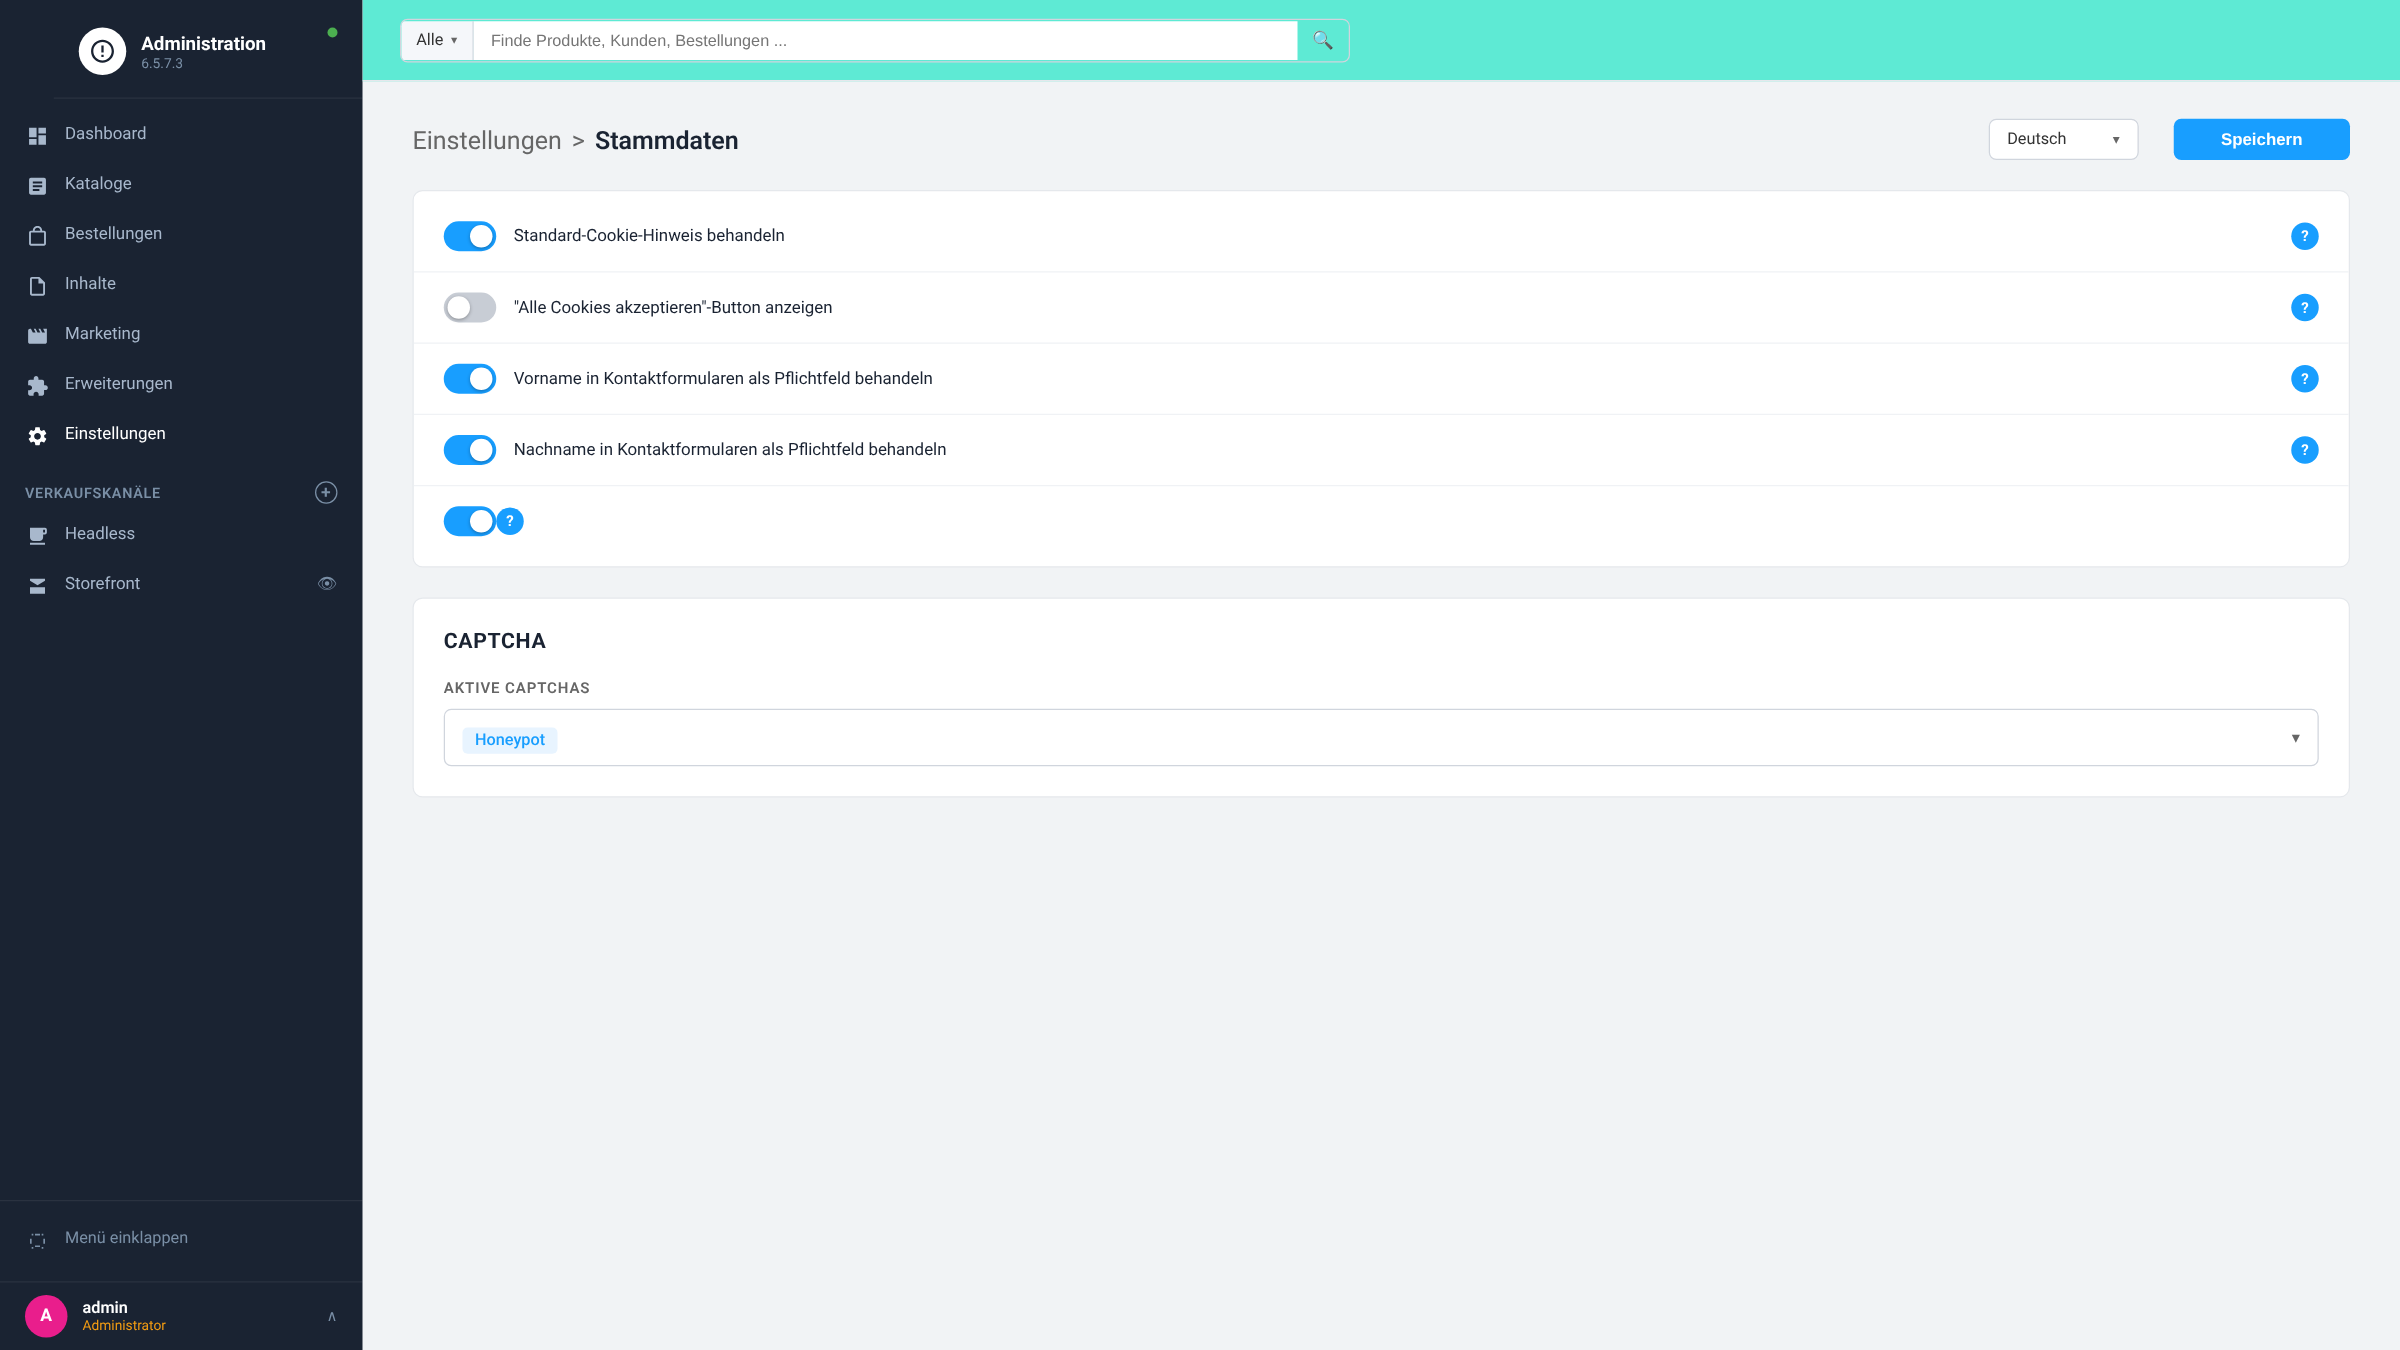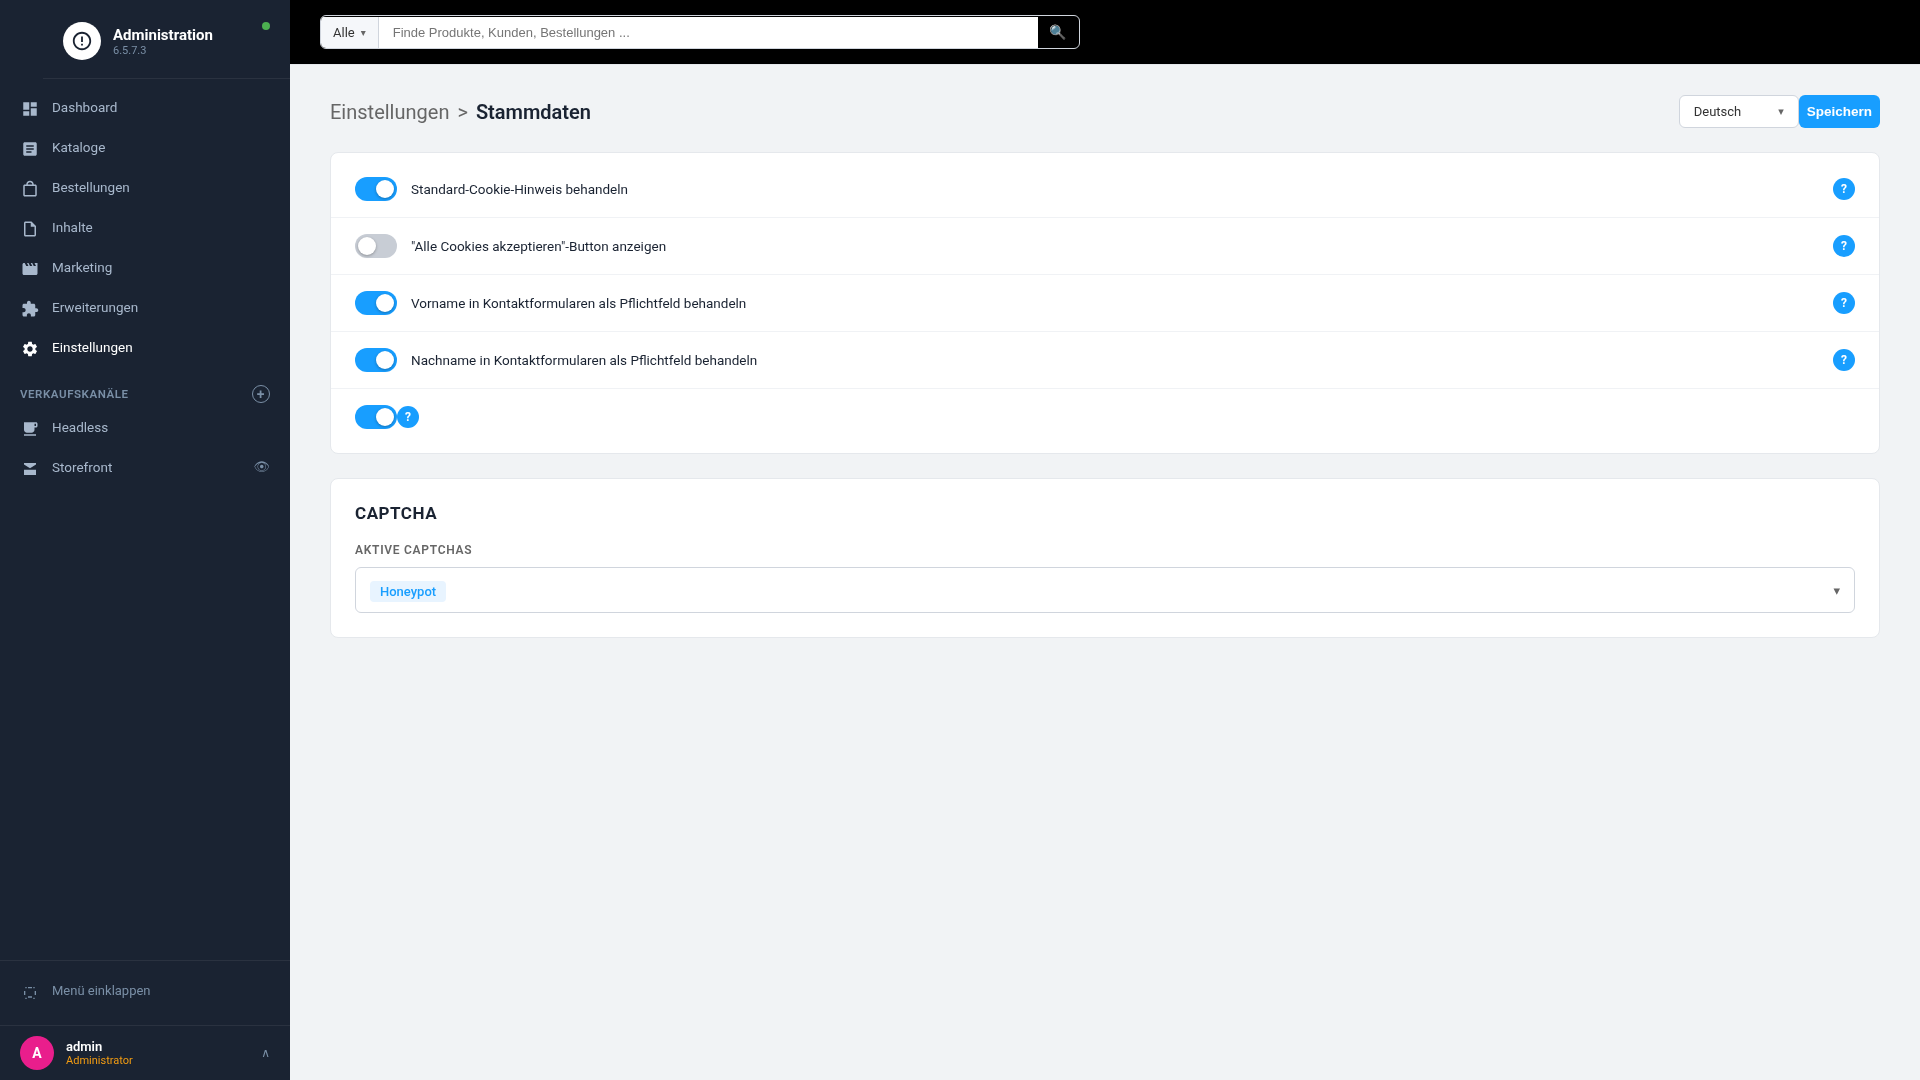--- a/index.html
+++ b/index.html
@@ -104,21 +104,21 @@
     
     .main {
       flex: 1;
       display: flex;
       flex-direction: column;
       overflow: hidden;
     }
 
     
     .topbar {
-      background: #000000;
+      background: #5eead4;
       border-bottom: 1px solid #e5e8ec;
       padding: 14px 30px;
       display: flex;
       align-items: center;
       gap: 0;
       min-height: 65px;
     }
     .search-container {
       display: flex;
       align-items: center;
@@ -179,41 +179,41 @@
       font-weight: 600;
       color: #1a2332;
     }
     .breadcrumb .sep { color: #666; font-weight: 400; }
     .breadcrumb .current { color: #1a2332; }
     .breadcrumb .parent { color: #666; font-weight: 400; }
 
     .header-actions {
       display: flex;
       align-items: center;
-      gap: 0;
+      gap: 28px;
     }
     .lang-select {
       display: flex;
       align-items: center;
       gap: 8px;
       border: 1px solid #d0d5dd;
       border-radius: 6px;
       padding: 8px 14px;
       font-size: 13px;
       color: #333;
       background: #fff;
       cursor: pointer;
       min-width: 120px;
     }
     .save-btn {
       background: #189eff;
       color: #fff;
       border: none;
       border-radius: 6px;
-      padding: 9px 8px;
+      padding: 9px 38px;
       font-size: 13.5px;
       font-weight: 600;
       cursor: pointer;
     }
 
     
     .card {
       background: #fff;
       border-radius: 8px;
       border: 1px solid #e5e8ec;

